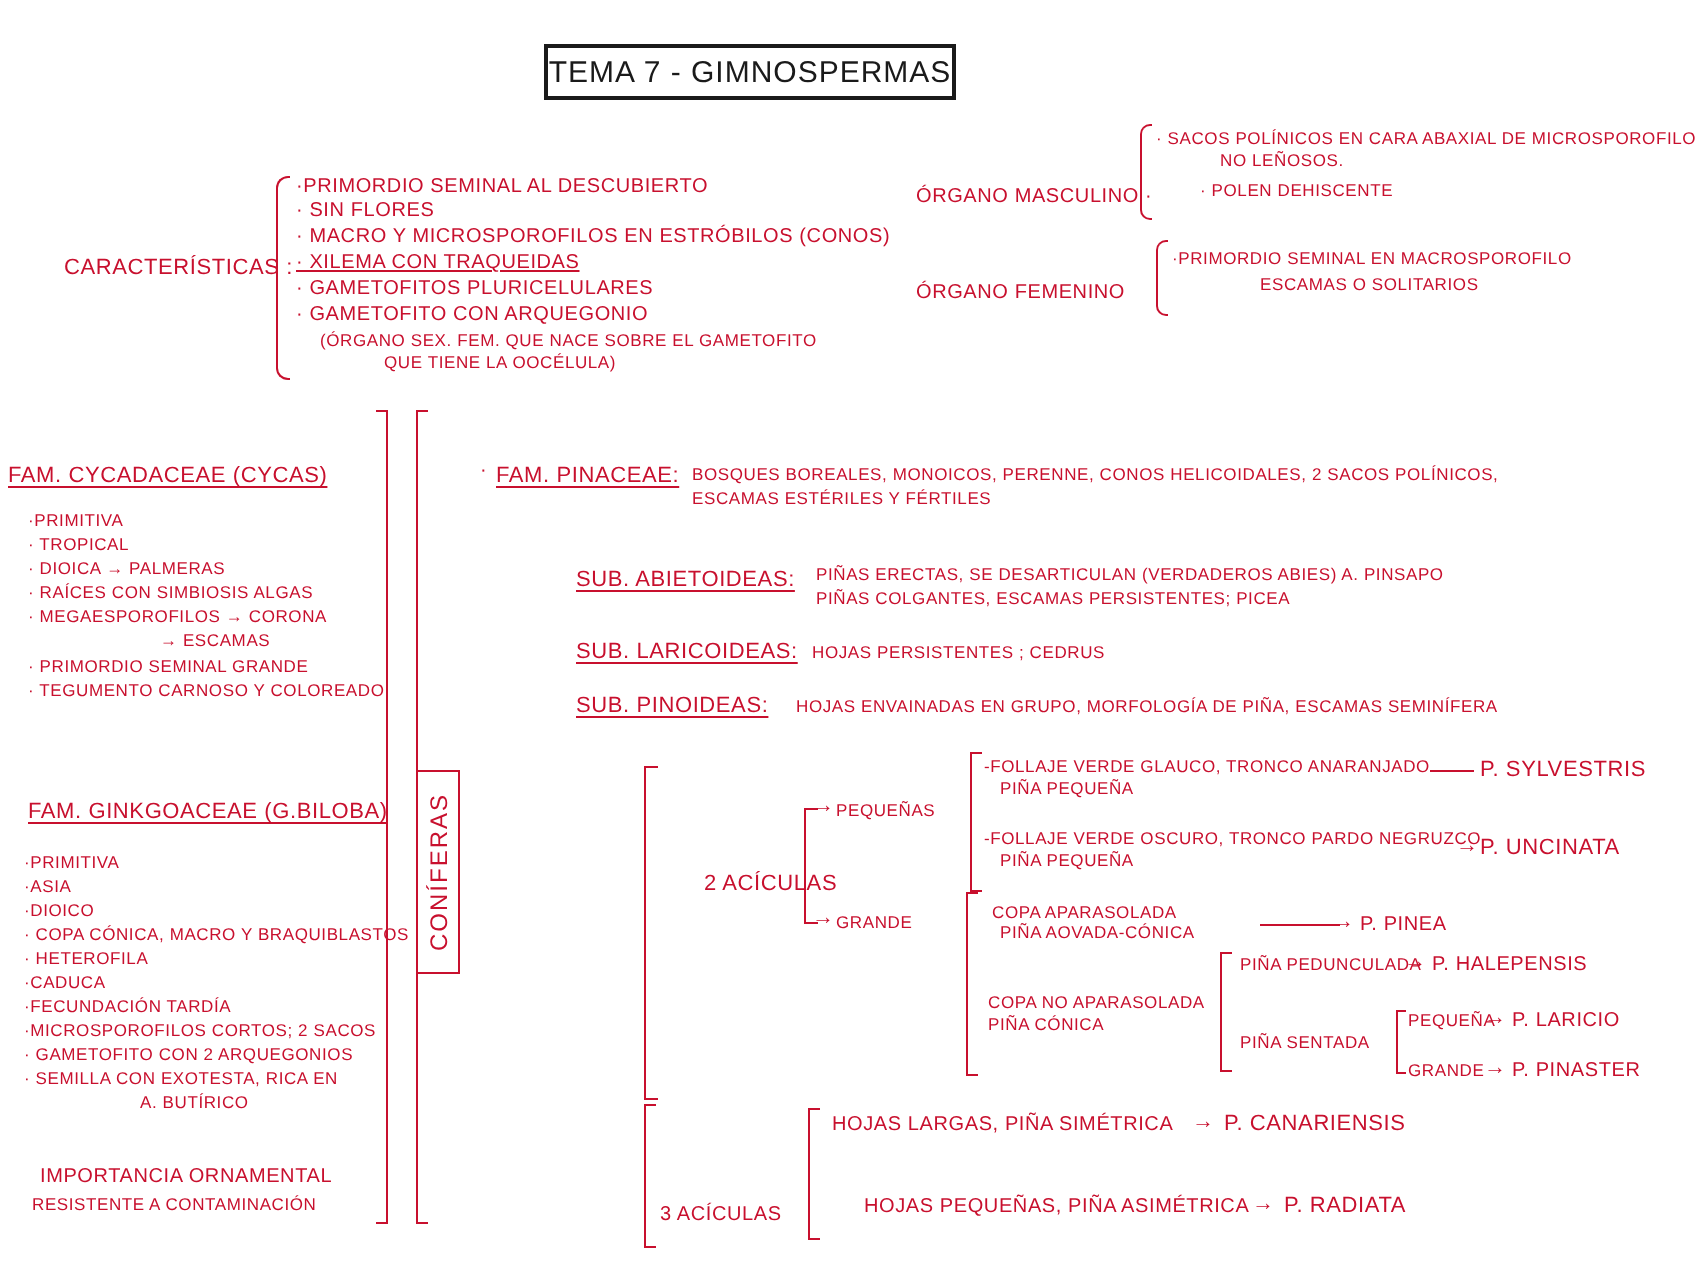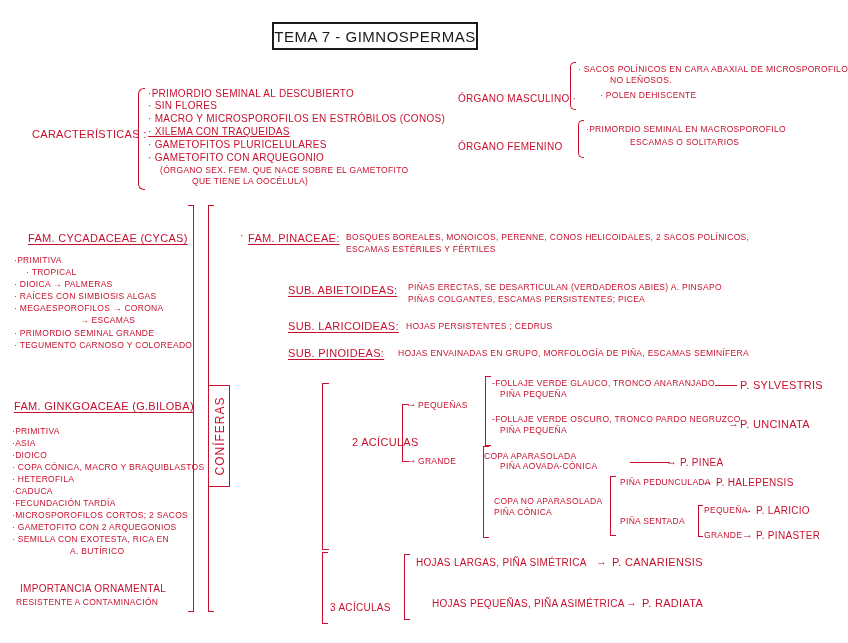--- a/index.html
+++ b/index.html
@@ -45,24 +45,24 @@
 <div class="br" style="left:570px;top:62px;width:5px;height:46px;border-radius:5px 0 0 5px;"></div>
 <div class="t sm" style="left:578px;top:64px;">· SACOS POLÍNICOS EN CARA ABAXIAL DE MICROSPOROFILO</div>
 <div class="t sm" style="left:610px;top:75px;">NO LEÑOSOS.</div>
 <div class="t sm" style="left:600px;top:90px;">· POLEN DEHISCENTE</div>
 
 <div class="t" style="left:458px;top:141px;">ÓRGANO FEMENINO</div>
 <div class="br" style="left:578px;top:120px;width:5px;height:36px;border-radius:5px 0 0 5px;"></div>
 <div class="t sm" style="left:586px;top:124px;">·PRIMORDIO SEMINAL EN MACROSPOROFILO</div>
 <div class="t sm" style="left:630px;top:137px;">ESCAMAS O SOLITARIOS</div>
 
-<div class="t md u" style="left:28px;top:232px;">FAM. CYCADACEAE (CYCAS)</div>
+<div class="t md u" style="left:4px;top:232px;">FAM. CYCADACEAE (CYCAS)</div>
 <div>
   <div class="t sm" style="left:14px;top:255px;">·PRIMITIVA</div>
-  <div class="t sm" style="left:14px;top:267px;margin-left:12px;">· TROPICAL</div>
+  <div class="t sm" style="left:14px;top:267px;">· TROPICAL</div>
   <div class="t sm" style="left:14px;top:279px;">· DIOICA → PALMERAS</div>
   <div class="t sm" style="left:14px;top:291px;">· RAÍCES CON SIMBIOSIS ALGAS</div>
   <div class="t sm" style="left:14px;top:303px;">· MEGAESPOROFILOS → CORONA</div>
   <div class="t sm" style="left:80px;top:315px;">→ ESCAMAS</div>
   <div class="t sm" style="left:14px;top:328px;">· PRIMORDIO SEMINAL GRANDE</div>
   <div class="t sm" style="left:14px;top:340px;">· TEGUMENTO CARNOSO Y COLOREADO</div>
 </div>
 
 <div class="t md u" style="left:14px;top:400px;">FAM. GINKGOACEAE (G.BILOBA)</div>
 <div>
@@ -115,21 +115,21 @@
 <div class="t sm" style="left:500px;top:389px;">PIÑA PEQUEÑA</div>
 <div class="hline" style="left:715px;top:385px;width:22px;"></div>
 <div class="t md" style="left:740px;top:379px;">P. SYLVESTRIS</div>
 
 <div class="t sm" style="left:492px;top:414px;">-FOLLAJE VERDE OSCURO, TRONCO PARDO NEGRUZCO</div>
 <div class="t sm" style="left:500px;top:425px;">PIÑA PEQUEÑA</div>
 <div class="arrow" style="left:728px;top:418px;">→</div>
 <div class="t md" style="left:740px;top:418px;">P. UNCINATA</div>
 
 <div class="br" style="left:483px;top:446px;width:5px;height:90px;"></div>
-<div class="t sm" style="left:484px;top:451px;text-align:right;">COPA APARASOLADA</div>
+<div class="t sm" style="left:496px;top:451px;text-align:right;">COPA APARASOLADA</div>
 <div class="t sm" style="left:500px;top:461px;">PIÑA AOVADA-CÓNICA</div>
 <div class="hline" style="left:630px;top:462px;width:40px;"></div>
 <div class="arrow" style="left:666px;top:456px;">→</div>
 <div class="t" style="left:680px;top:457px;">P. PINEA</div>
 
 <div class="t sm" style="left:494px;top:496px;">COPA NO APARASOLADA</div>
 <div class="t sm" style="left:494px;top:507px;">PIÑA CÓNICA</div>
 <div class="br" style="left:610px;top:476px;width:5px;height:58px;"></div>
 <div class="t sm" style="left:620px;top:477px;">PIÑA PEDUNCULADA</div>
 <div class="arrow" style="left:702px;top:476px;">→</div>

